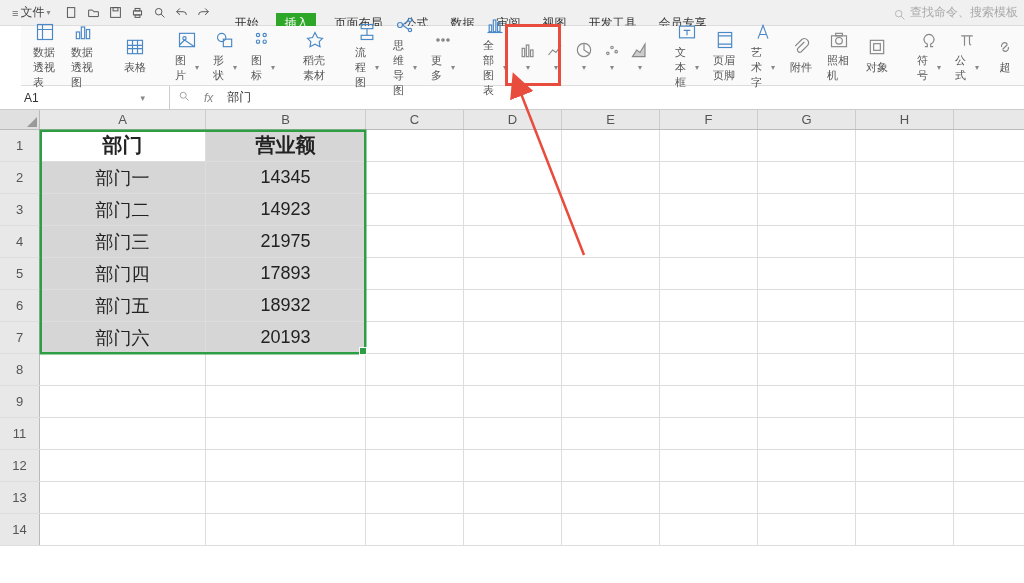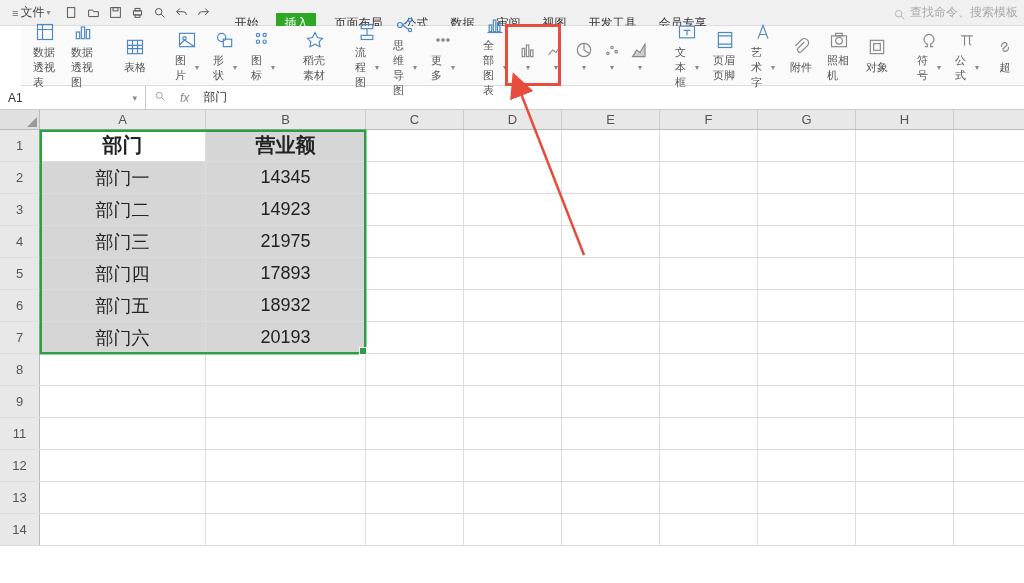--- a/index.html
+++ b/index.html
@@ -25,21 +25,21 @@
 .rbtn .icon svg { width: 20px; height: 20px; stroke: #4a88c7; fill: none; stroke-width: 1.4; }
 .rbtn .icon.gray svg { stroke: #888; }
 .rbtn .lbl { display: flex; align-items: center; gap: 1px; }
 .dd { font-size: 8px; color: #888; }
 .sep { width: 1px; height: 44px; background: #ddd; margin: 0 4px; }
 
 .highlight-box { position: absolute; top: -2px; left: 484px; width: 56px; height: 62px; border: 3px solid #e74c3c; pointer-events: none; z-index: 10; }
 
 
 .formula-row { height: 24px; border-bottom: 1px solid #ccc; display: flex; align-items: center; background: #fff; }
-.name-box-wrap { width: 146px; border-right: 1px solid #ccc; display: flex; align-items: center; padding: 0 8px; height: 100%; }
+.name-box-wrap { width: 170px; border-right: 1px solid #ccc; display: flex; align-items: center; padding: 0 24px; height: 100%; }
 .name-box { font-size: 12px; color: #333; flex: 1; }
 .name-dd { font-size: 9px; color: #888; }
 .fx-area { display: flex; align-items: center; gap: 14px; padding: 0 8px; }
 .fx-icon { color: #888; font-size: 12px; }
 .fx-icon svg { width: 12px; height: 12px; stroke: #888; fill: none; }
 .formula-text { font-size: 12px; color: #333; }
 
 
 .grid-wrap { position: relative; }
 .col-headers { display: flex; height: 20px; background: #e8e8e8; border-bottom: 1px solid #bbb; }

